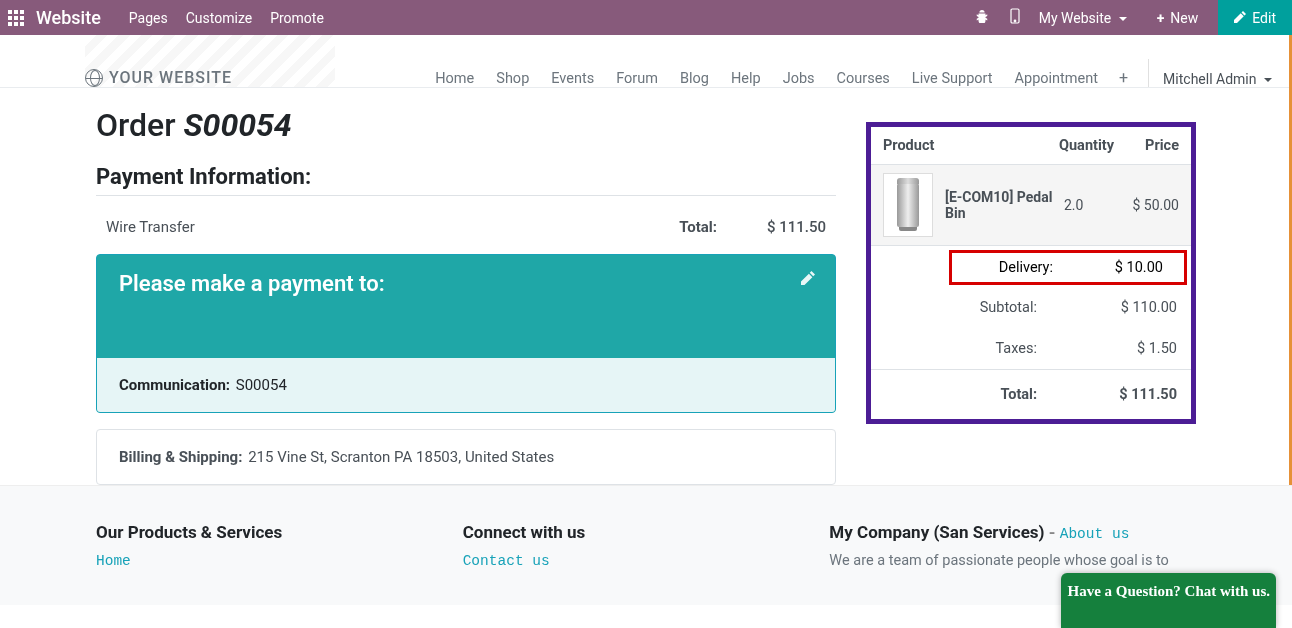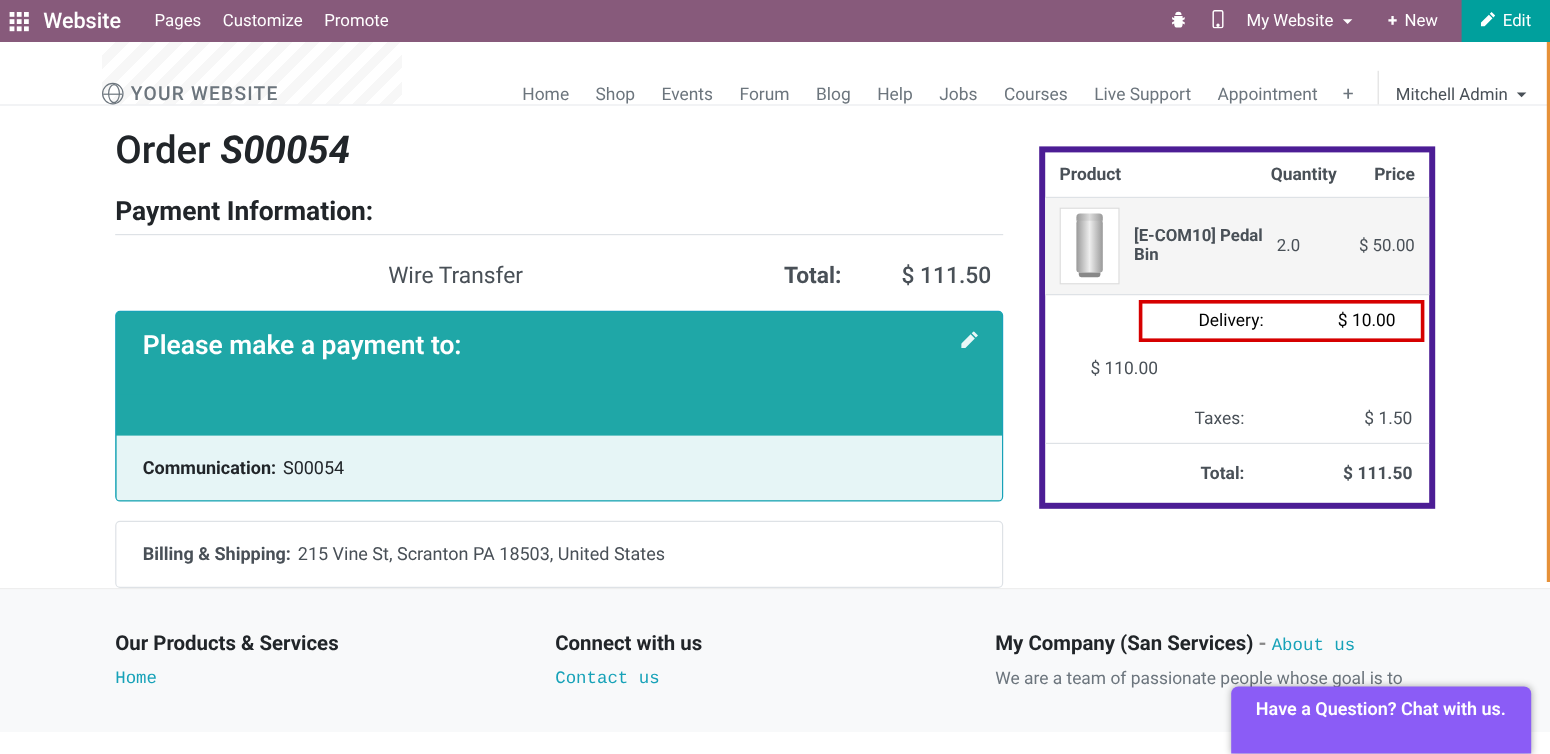--- a/index.html
+++ b/index.html
@@ -34,21 +34,21 @@
   
   .container { max-width: 1140px; margin: 0 auto; padding: 0 20px; display: flex; }
   .left-col { flex: 1; padding-right: 30px; }
   .right-col { width: 330px; padding-top: 34px; }
   
   h1 { font-size: 32px; font-weight: 500; color: #212529; margin-top: 18px; margin-bottom: 20px; }
   h1 .order-num { font-style: italic; font-weight: 700; }
   h2 { font-size: 22px; font-weight: 700; color: #212529; margin-bottom: 6px; }
   .hr { border-top: 1px solid #dee2e6; margin-bottom: 20px; }
   
-  .pay-row { display: flex; padding: 2px 10px 18px 10px; font-size: 19px; text-align: center; }
+  .pay-row { display: flex; padding: 2px 10px 18px 10px; font-size: 15px; }
   .pay-row .method { flex: 1; }
   .pay-row .total-label { font-weight: 700; margin-right: 50px; }
   .pay-row .total-val { font-weight: 500; }
   
   .teal-card { background: #1fa7a7; border: 1px solid #17a2b8; border-radius: 4px; overflow: hidden; }
   .teal-top { background: #1fa7a7; color: #fff; padding: 16px 22px 18px; position: relative; }
   .teal-top h3 { font-size: 22px; font-weight: 600; margin-bottom: 10px; }
   .teal-top ul { list-style: disc; padding-left: 38px; font-size: 15px; }
   .teal-top ul li { margin-bottom: 3px; }
   .edit-pencil { position: absolute; top: 16px; right: 20px; cursor: pointer; color: #e8f7f7; }
@@ -83,21 +83,21 @@
   .footer { background: #f8f9fa; padding: 36px 0; border-top: 1px solid #eee; }
   .footer-container { max-width: 1140px; margin: 0 auto; padding: 0 20px; display: flex; }
   .footer-col { flex: 1; }
   .footer-col h4 { font-size: 17px; font-weight: 700; color: #212529; margin-bottom: 10px; }
   .footer-col a { color: #17a2b8; text-decoration: none; font-size: 14.5px; font-family: Liberation Mono, monospace; }
   .company-dash { color: #888; }
   .about-link { color: #17a2b8; }
   .footer-col p { color: #6c757d; font-size: 14.5px; margin-top: 6px; }
   
   
-  .chat-widget { position: fixed; bottom: 0; right: 16px; background: #8b5cf6; color: #fff; padding: 10px 21px 28px; border-radius: 6px 6px 0 0; font-size: 15px; font-weight: 600; cursor: pointer; box-shadow: 0 0 6px rgba(0,0,0,0.3); }
+  .chat-widget { position: fixed; bottom: 0; right: 16px; background: #15803d; color: #fff; padding: 10px 6px 28px; border-radius: 6px 6px 0 0; font-size: 15px; font-weight: 600; cursor: pointer; box-shadow: 0 0 6px rgba(0,0,0,0.3); font-family: Liberation Serif, serif; }
   
   
   .right-edge { position: fixed; top: 35px; right: 0; width: 3px; height: 450px; background: #e69138; }
 </style>
 </head>
 <body>
 
 <div class="topbar">
   <div class="apps-icon">
     <span></span>
@@ -217,20 +217,21 @@
         <div class="prod-qty">2.0</div>
         <div class="prod-price">$ 50.00</div>
       </div>
       <div class="delivery-hl">
         <div class="summary-row">
           <div class="lbl">Delivery:</div>
           <div class="val">$ 10.00</div>
         </div>
       </div>
       <div class="summary-row">
+        <div class="lbl">Subtotal:</div>
         <div class="val">$ 110.00</div>
       </div>
       <div class="summary-row">
         <div class="lbl">Taxes:</div>
         <div class="val">$ 1.50</div>
       </div>
       <div class="summary-row total">
         <div class="lbl">Total:</div>
         <div class="val">$ 111.50</div>
       </div>

